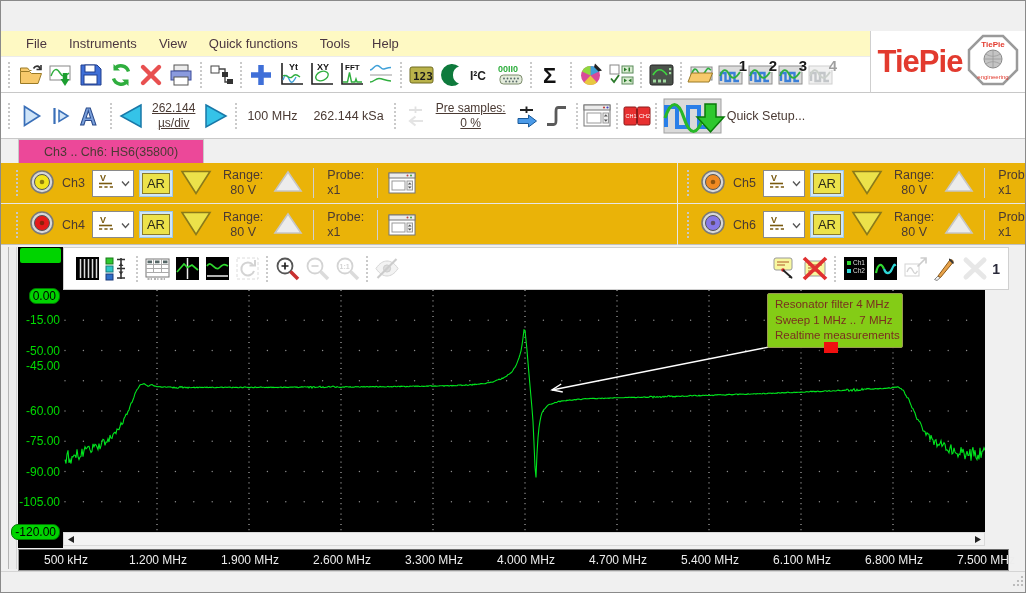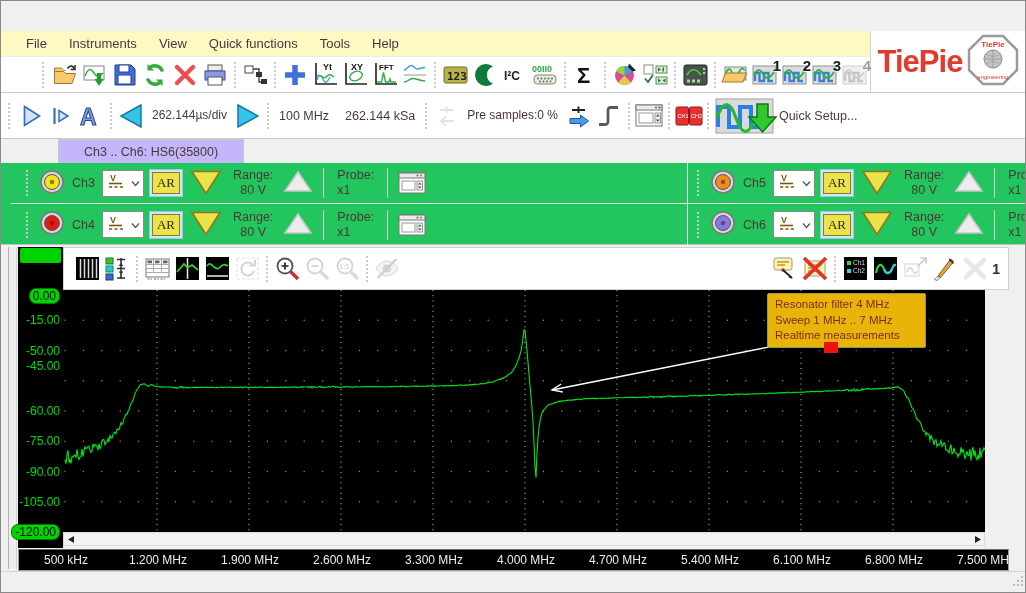--- a/index.html
+++ b/index.html
@@ -20,71 +20,71 @@
   .menubar { position:absolute; left:0; top:30px; width:869px; height:26px; background:#fef9c3;
     display:flex; align-items:center; padding-left:14px; border-bottom:1px solid #ececec; }
   .menu-item { padding:4px 11px; font-size:13px; color:#4a3640; }
   
   .logo-panel { position:absolute; left:869px; top:30px; width:156px; height:62px; background:#fff;
     border-left:1px solid #cfcfcf; border-bottom:1px solid #c8c8c8;
     display:flex; align-items:center; justify-content:center; gap:5px; }
   .logo-text { font-size:31px; font-weight:bold; color:#e23a2e; letter-spacing:-1px; }
   
   .toolbar-main { position:absolute; left:0; top:56px; width:869px; height:36px; background:#fff;
-    border-bottom:1px solid #c8c8c8; display:flex; align-items:center; padding-left:4px;justify-content:flex-end; }
+    border-bottom:1px solid #c8c8c8; display:flex; align-items:center; padding-left:4px; }
   .toolbar-control { position:absolute; left:0; top:92px; width:1026px; height:46px; background:#fff;
     border-bottom:1px solid #c8c8c8; display:flex; align-items:center; padding-left:4px; }
   .tbtn { position:relative; min-width:30px; height:32px; display:flex; align-items:center;
     justify-content:center; background:transparent; border:none; border-radius:2px; }
   .tbtn svg { display:block; }
   .tbtn.disabled { opacity:.42; filter:grayscale(.9); }
   .slot-num { position:absolute; top:-2px; right:-1px; font-size:15px; font-weight:bold; color:#1a1a1a;
     text-shadow:1px 1px 0 #fff; }
   .sep { width:0; height:26px; border-left:2px dotted #cacaca; margin:0 4px; }
   .grip { width:0; height:26px; border-left:2px dotted #c8c8c8; margin:0 6px 0 3px; }
-  .tb-block { display:flex; align-items:flex-start; justify-content:center;
-    font-size:12px; line-height:1.25; color:#4a3a33; padding:0 6px; white-space:nowrap; }
+  .tb-block { display:flex; flex-direction:column; align-items:center; justify-content:center;
+    font-size:12px; line-height:1.25; color:#4a3a33; padding:0 6px; white-space:nowrap;text-decoration:underline; }
   .tb-text { font-size:12.5px; color:#4a3a33; white-space:nowrap; }
   .bigbtn { min-width:64px; height:42px; }
   
   .tabs { position:absolute; left:0; top:138px; width:1026px; height:24px; background:#f0f0f0;
     display:flex; align-items:flex-end; padding-left:17px; }
   .tab { height:21px; padding:0 25px; display:flex; align-items:center; font-size:12.5px;
     background:#ececec; border:1px solid #c8c8c8; border-bottom:none; color:#4a3a33; }
-  .tab.active { background:#c4b5fd; height:24px; z-index:2;margin-left:40px; }
+  .tab.active { background:#ec4899; height:24px; z-index:2; }
   
-  .channels { position:absolute; left:0; top:162px; width:1026px; height:82px; background:#22c55e;
-    border-bottom:1px solid #c0c0c0; display:grid; grid-template-columns:676px 1fr; z-index:1;padding-left:10px; }
+  .channels { position:absolute; left:0; top:162px; width:1026px; height:82px; background:#eab308;
+    border-bottom:1px solid #c0c0c0; display:grid; grid-template-columns:676px 1fr; z-index:1; }
   .ch-row { display:flex; align-items:center; gap:5px; padding-left:12px; height:41px; }
   .ch-row.bline { border-bottom:1px solid #e6e6e6; }
   .ch-row.rcol { border-left:1px solid #e6e6e6; padding-left:6px; }
   .ch-name { font-size:12.5px; padding:0 2px; }
   .dropdown { width:42px; height:27px; border:1px solid #8a8a8a; background:#fff;
     display:flex; align-items:center; justify-content:space-between; padding:0 3px; }
   .focus-ring { background:#cfe6f8; border:1px solid #9cc6e8; padding:2px; display:inline-flex; }
   .arbtn { background:#ece24a; border:1px solid #8a7a2a; font-size:13px; color:#2a2a1a;
-    padding:2px 4px; font-family:Liberation Serif, serif; }
+    padding:2px 4px; font-family:Liberation Sans, sans-serif; }
   .tribtn { background:transparent; border:none; padding:0; display:flex; align-items:center; }
   .rp-block { display:flex; flex-direction:column; line-height:1.2; font-size:12.5px; padding:0 4px; white-space:nowrap; }
   .rp-block .val { text-align:center; }
   .vdiv { width:0; height:30px; border-left:1px solid #d0d0d0; margin:0 4px; }
   
   .graph { position:absolute; left:0; top:244px; width:1026px; height:326px; background:#f0f0f0; }
   .vstrip { position:absolute; left:7px; top:2px; width:9px; height:322px; background:#ededed;
     border-left:1px solid #b4b4b4; border-right:1px solid #d4d4d4; }
   .yaxis { position:absolute; left:17px; top:2px; width:45px; height:301px; background:#000; }
   .yhandle { position:absolute; left:2px; top:1px; width:41px; height:15px; background:#00d400; border-radius:2px; }
   .ylabel { position:absolute; right:3px; transform:translateY(-50%); color:#00dc00; font-size:12px; white-space:nowrap; }
   .ylabel.pill { background:#00d400; color:#000; border:1px solid #007800; border-radius:7px; padding:0 3px; }
   .gtoolbar { position:absolute; left:62px; top:2px; width:946px; height:43px; background:#fff;
     border:1px solid #d0d0d0; display:flex; align-items:center; padding:0 8px; }
   .gtoolbar .right { margin-left:auto; display:flex; align-items:center; }
   .graph-num { font-size:14px; font-weight:bold; color:#2a2a3a; margin-left:2px; }
   .plot-wrap { position:absolute; left:62px; top:45px; width:922px; height:242px; background:#000; }
-  .callout { position:absolute; left:704px; top:3px; width:159px; background:#eab308;
+  .callout { position:absolute; left:704px; top:3px; width:136px; background:#84cc16;
     border:1px solid #9a9a50; border-radius:2px; box-shadow:2px 3px 4px rgba(0,0,0,.55);
     padding:3px 7px; font-size:11.5px; line-height:1.35; color:#7a2f1f; white-space:nowrap; }
   .callout .handle { position:absolute; left:56px; bottom:-6px; width:14px; height:11px; background:#f01010; }
   .hscroll { position:absolute; left:62px; top:287px; width:922px; height:14px; background:#f3f3f3;
     border:1px solid #dadada; display:flex; justify-content:space-between; align-items:center; }
   .scroll-arrow { width:14px; height:12px; border:none; background:#f3f3f3; display:flex;
     align-items:center; justify-content:center; padding:0; }
   .xaxis { position:absolute; left:17px; top:304px; width:991px; height:22px; background:#000;
     border:1px solid #9a9a9a; border-top-color:#6a6a6a; }
   .xlabel { position:absolute; top:50%; transform:translate(-50%,-50%); color:#ededed; font-size:12px; white-space:nowrap; }

